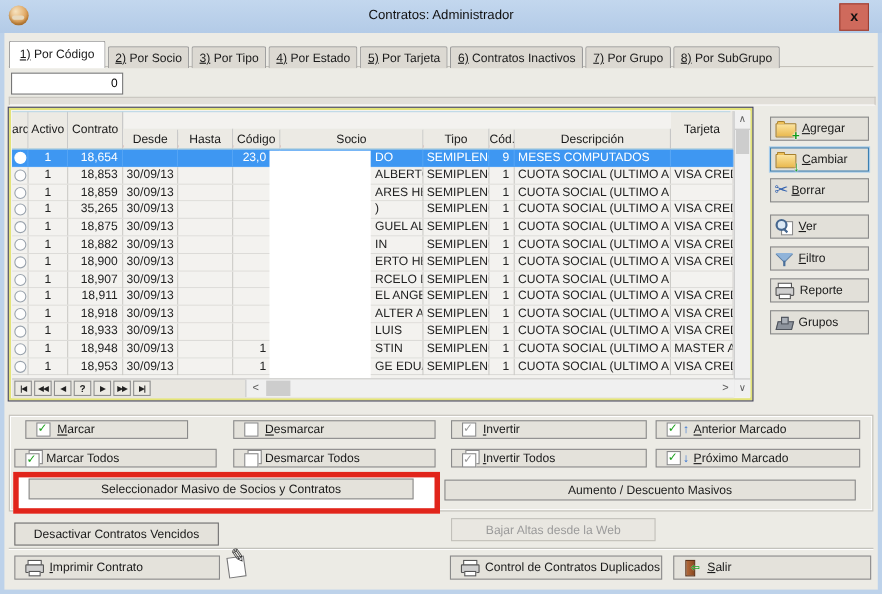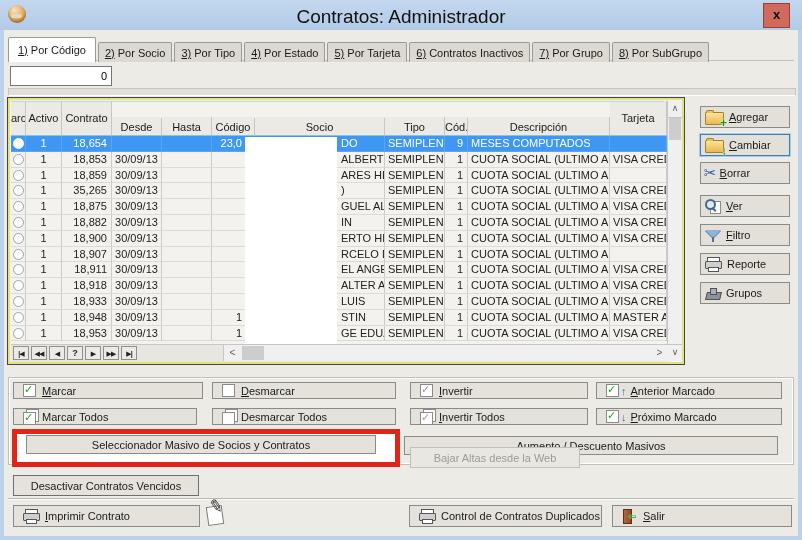--- a/index.html
+++ b/index.html
@@ -4,21 +4,21 @@
 <style>
   html,body{margin:0;padding:0;background:#555;}
   #stage{position:relative;width:802px;height:540px;background:#bdd2ea;outline:1px solid #7e98b5;
          font-family:"Liberation Sans","DejaVu Sans",sans-serif;font-size:11px;color:#1a1a1a;overflow:hidden;}
   .content-bg{position:absolute;left:4px;top:30px;width:794px;height:506px;background:#ecebe5;}
   
   .titlebar{position:absolute;left:0;top:0;width:802px;height:30px;background:linear-gradient(#c3d7ee,#b3cbe7);}
   .app-icon{position:absolute;left:8px;top:5px;width:18px;height:18px;border-radius:50%;
             background:radial-gradient(circle at 35% 30%,#f6e3c0,#e0a45c 60%,#b5712f);box-shadow:inset 0 -2px 3px rgba(120,70,10,.5);}
   .app-icon::after{content:"";position:absolute;left:3px;top:9px;width:11px;height:4px;background:#e8d9bd;border-radius:2px;}
-  .win-title{position:absolute;left:0;top:6px;width:100%;text-align:center;font-size:19px;color:#111;}
+  .win-title{position:absolute;left:0;top:6px;width:100%;text-align:center;font-size:12px;color:#111;}
   .close-btn{position:absolute;left:763px;top:3px;width:25px;height:23px;background:#cf6a5c;border:1px solid #9c3f33;
              color:#111;font-weight:bold;font-size:13px;text-align:center;line-height:21px;}
   
   .tabbar{position:absolute;left:8px;top:37px;height:24px;}
   .tab{display:inline-block;vertical-align:bottom;background:#dcd9d2;border:1px solid #9a9a9a;border-bottom:none;
        padding:3px 6px 2px 6px;margin-right:2px;height:14px;line-height:14px;border-radius:2px 2px 0 0;}
   .tab.active{background:#fff;padding:5px 9px 4px 9px;height:15px;}
   .tab::first-letter{text-decoration:underline;}
   .tabline{position:absolute;left:8px;top:60px;width:786px;height:1px;background:#c4c1ba;}
   
@@ -426,21 +426,21 @@
   <div class="sbtn" style="top:282px">
     <span class="ico ic-grupos">
         <span class="b1"></span>
         <span class="b2"></span>
       </span>
     <span class="lbl">Grupos</span>
   </div>
 
   <div class="groupbox"></div>
 
-  <div class="btn lft" style="left:13px;top:382px;width:190px;height:17px">
+  <div class="btn lft" style="left:23px;top:382px;width:148px;height:17px">
     <span class="cb chk"></span>
       <span class="lbl mn">Marcar</span>
   </div>
   <div class="btn lft" style="left:212px;top:382px;width:184px;height:17px">
     <span class="cb"></span>
       <span class="lbl mn">Desmarcar</span>
   </div>
   <div class="btn lft" style="left:410px;top:382px;width:178px;height:17px">
     <span class="cb gchk"></span>
       <span class="lbl mn">Invertir</span>
@@ -473,21 +473,21 @@
   <div class="btn" style="left:404px;top:436px;width:374px;height:19px">
     <span class="lbl">Aumento / Descuento Masivos</span>
   </div>
   <div class="btn" style="left:26px;top:435px;width:350px;height:19px">
     <span class="lbl">Seleccionador Masivo de Socios y Contratos</span>
   </div>
 
   <div class="btn" style="left:13px;top:475px;width:186px;height:21px;border-color:#6f6f6f">
     <span class="lbl">Desactivar Contratos Vencidos</span>
   </div>
-  <div class="btn disabled" style="left:410px;top:447px;width:170px;height:21px">
+  <div class="btn disabled" style="left:410px;top:471px;width:186px;height:21px">
     <span class="lbl">Bajar Altas desde la Web</span>
   </div>
 
   <div class="sep"></div>
 
   <div class="btn lft" style="left:13px;top:505px;width:187px;height:22px">
     <span class="ico ic-printer">
         <span class="p1"></span>
         <span class="p2"></span>
         <span class="p3"></span>

